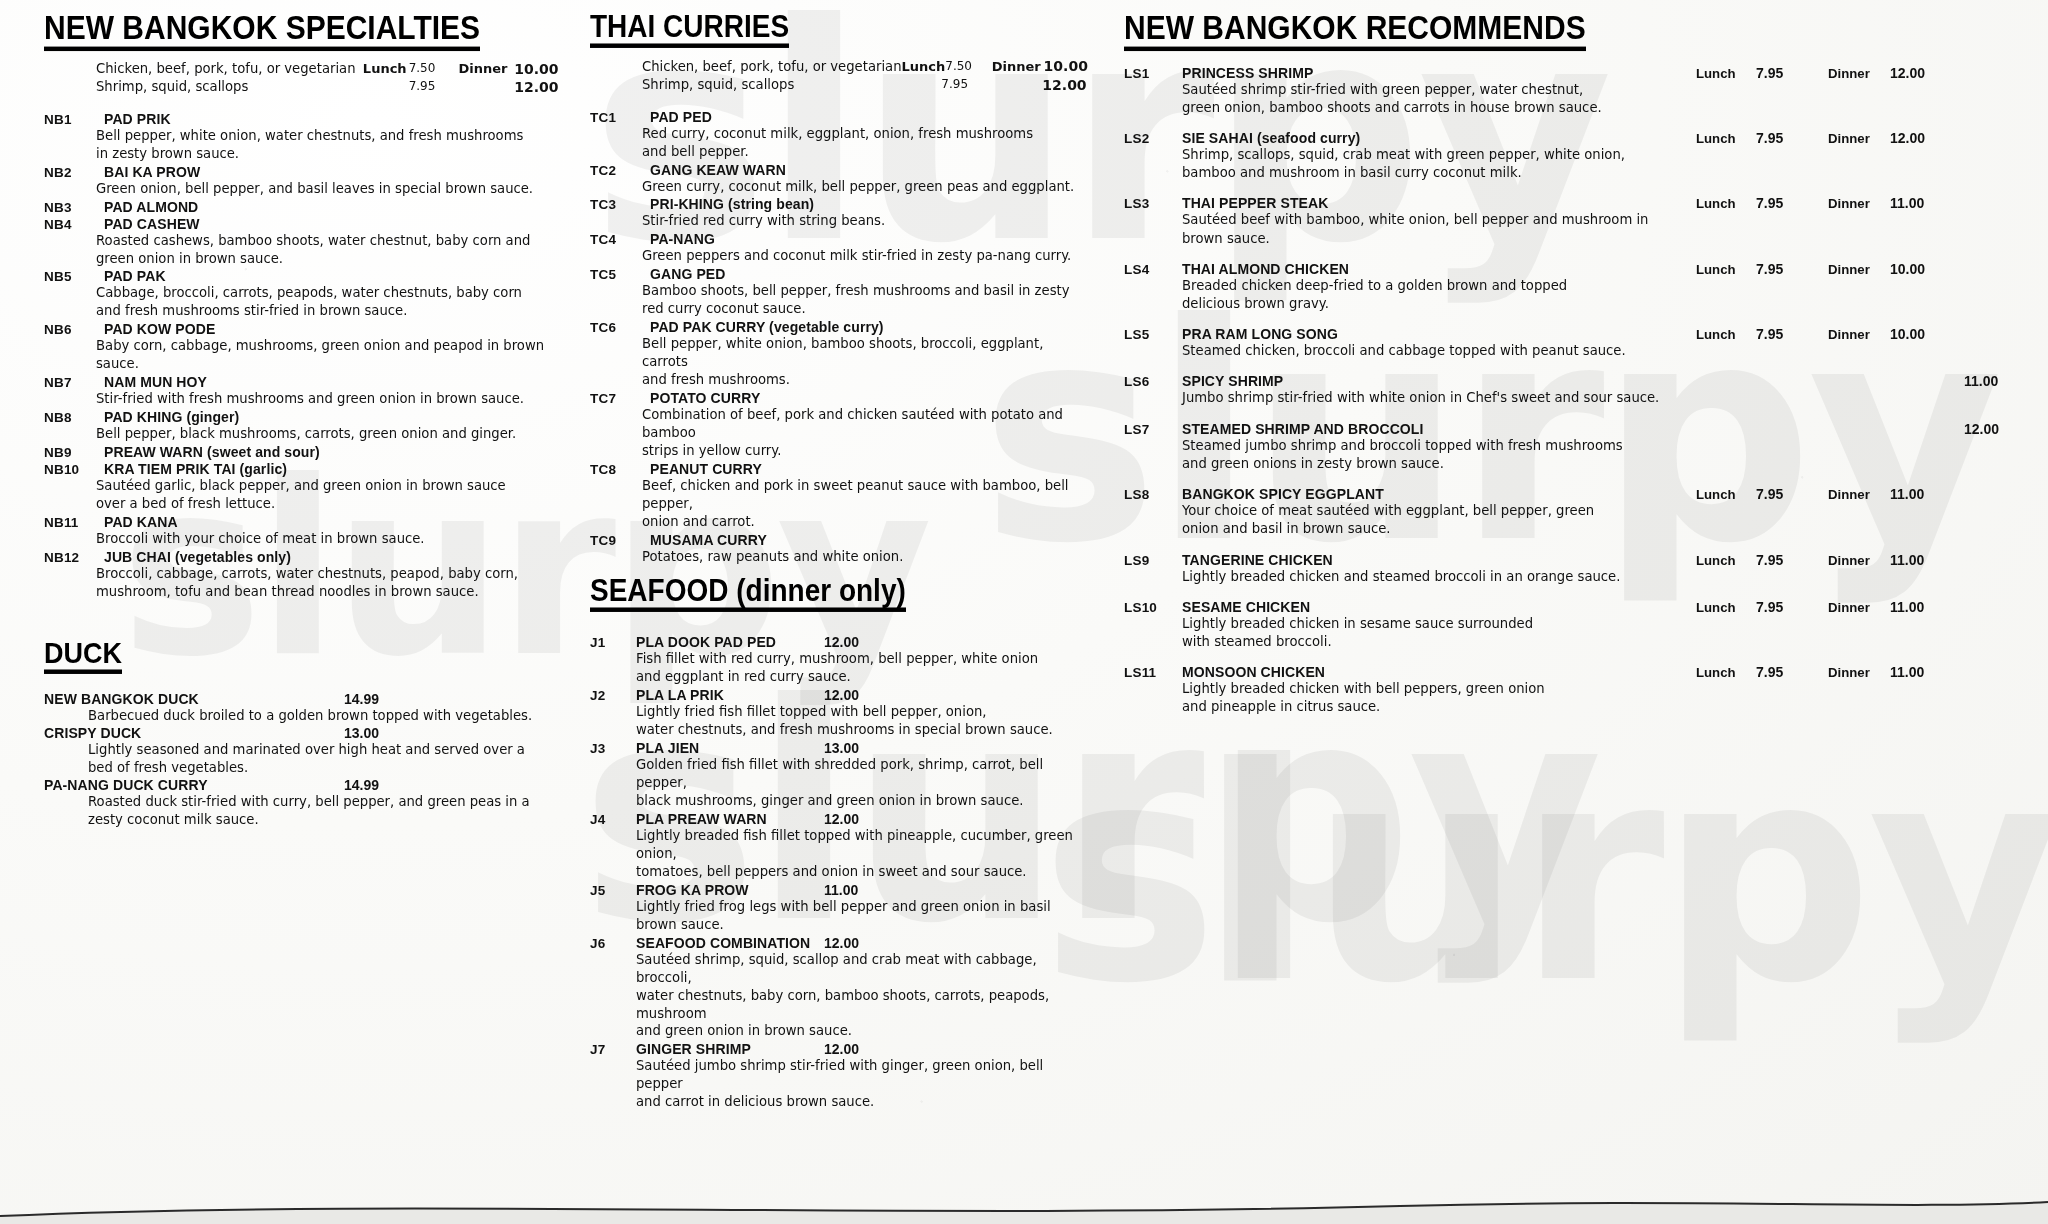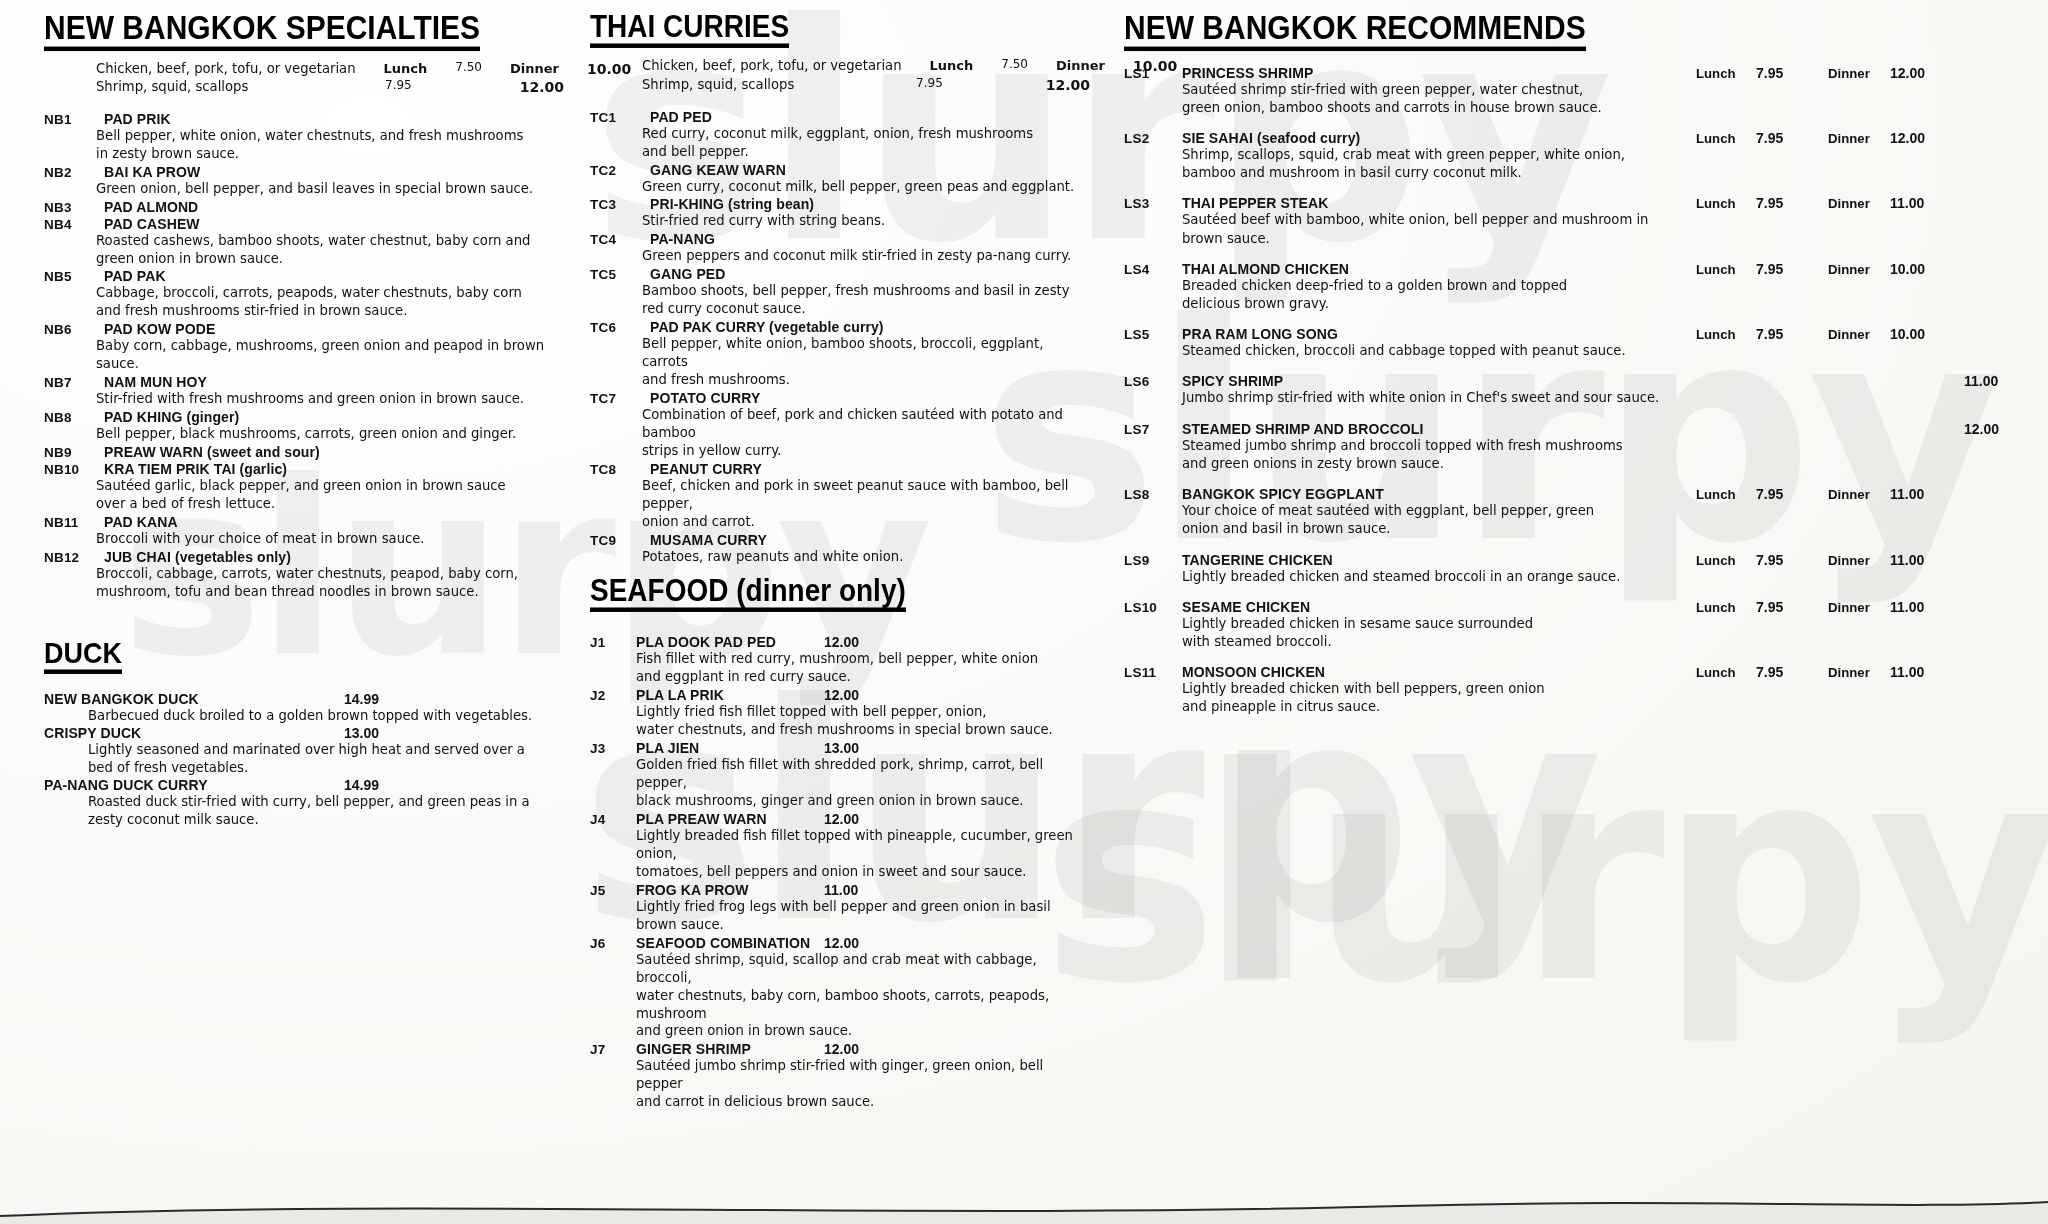--- a/index.html
+++ b/index.html
@@ -96,23 +96,22 @@
   
   .head-note {
     margin-top: 9px;
     font-family: "DejaVu Sans", sans-serif;
     font-size: 13.5px;
     line-height: 1.33;
     color: #111;
   }
   .head-note .row {
     display: flex;
-    align-items: flex-start;
+    align-items: center;
     white-space: nowrap;
-    gap: 28px;
   }
   .head-note .desc { width: 268px; }
   .head-note .lbl-l { width: 46px; font-weight: 700; font-size: 13px; }
   .head-note .val-l { width: 50px; font-weight: 400; font-size: 12px; }
   .head-note .lbl-d { width: 56px; font-weight: 700; font-size: 13px; }
   .head-note .val-d { width: 50px; font-weight: 700; font-size: 14px; }
 
   
   .items { margin-top: 14px; }
   .item { margin-bottom: 1px; }

